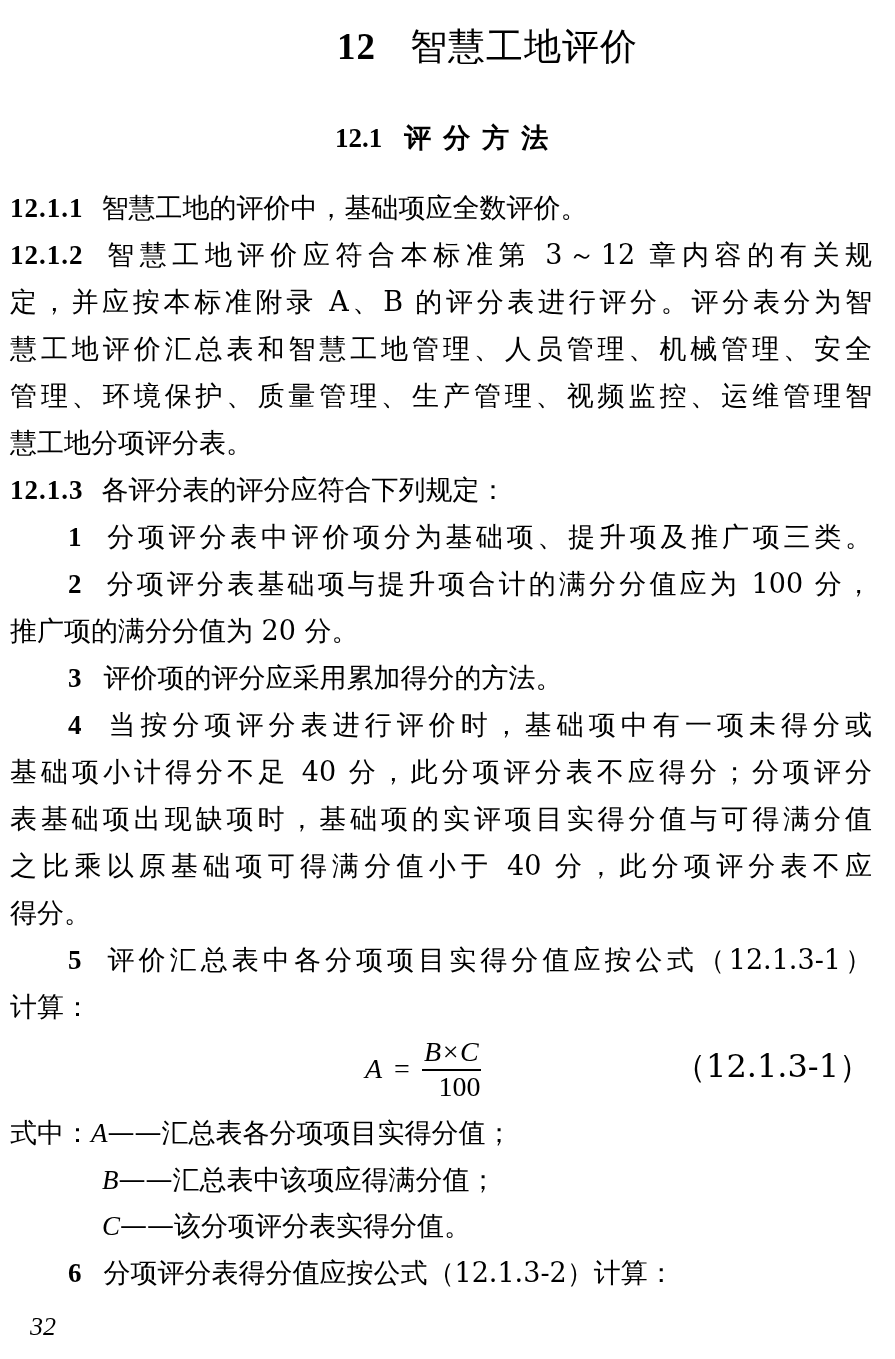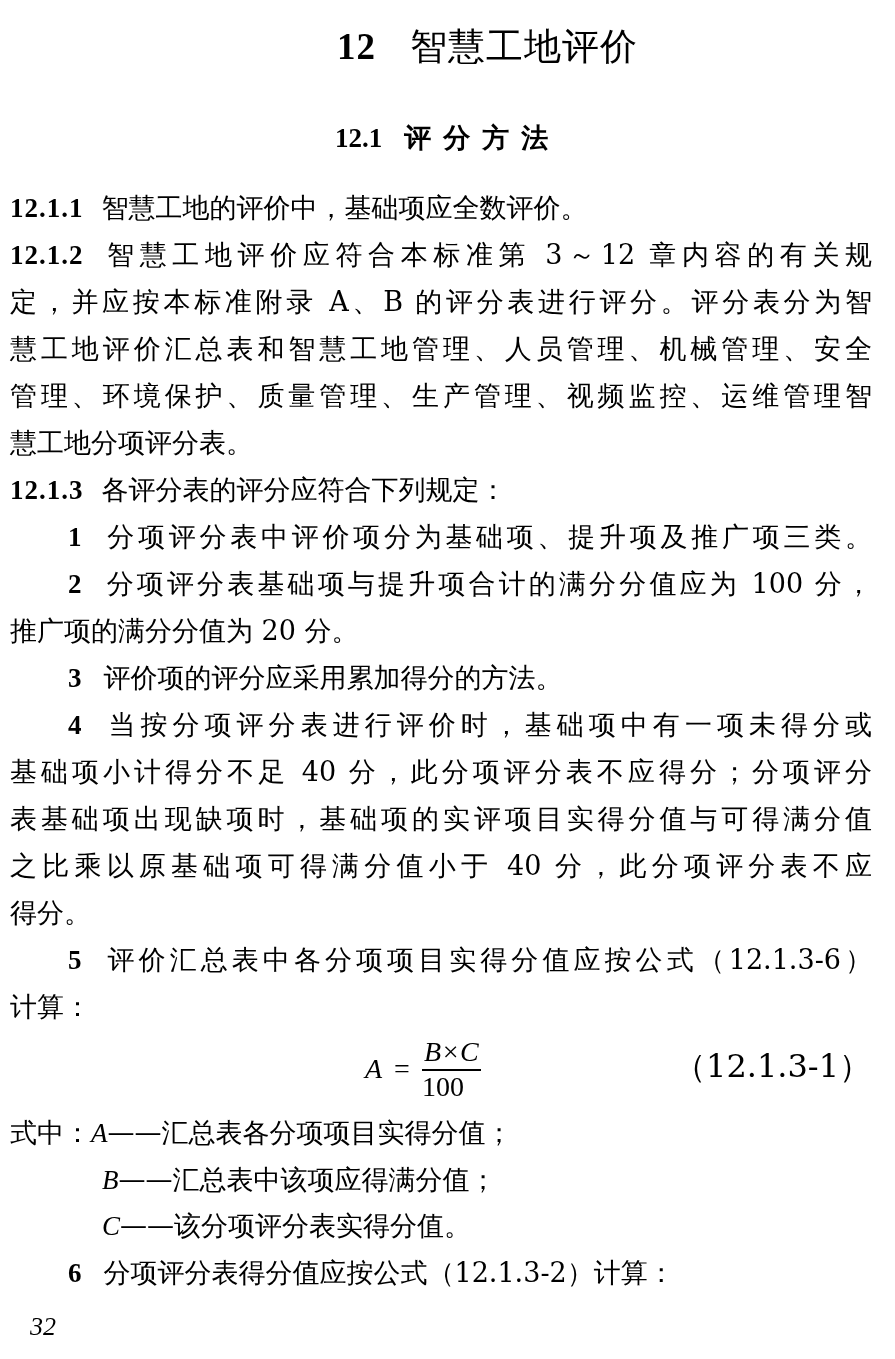--- a/index.html
+++ b/index.html
@@ -26,21 +26,21 @@
   .line.last { text-align-last: left; }
   .clause-num { font-family: "Liberation Serif", serif; font-weight: bold; margin-right: 18px; letter-spacing: 1px; }
   .item-num { font-family: "Liberation Serif", serif; font-weight: bold; margin-right: 22px; }
   .indent { left: 68px; width: 804px; }
   .formula {
     position: absolute; top: 1034px; left: 365px; height: 70px; font-size: 28px;
     display: flex; align-items: center; font-family: "Liberation Serif", serif;
   }
   .formula .var { font-style: italic; }
   .formula .eq { margin: 0 12px; }
-  .frac { display: inline-flex; flex-direction: column; align-items: flex-start; }
+  .frac { display: inline-flex; flex-direction: column; align-items: flex-end; }
   .frac .numer { border-bottom: 2px solid #000; padding: 0 2px 1px; line-height: 32px; }
   .frac .denom { line-height: 32px; }
   .formula-label { position: absolute; top: 1046px; right: 24px; font-size: 32px; line-height: 40px; }
   .where-line { position: absolute; font-size: 27px; line-height: 40px; white-space: nowrap; }
   .where-line .sym { font-style: italic; font-family: "Liberation Serif", serif; }
   .page-number {
     position: absolute; left: 30px; top: 1312px; font-size: 26px; font-style: italic;
     font-family: "Liberation Serif", serif;
   }
 </style>
@@ -88,21 +88,21 @@
 
   <div class="line indent" style="top:705px">
     <span class="item-num">4</span><span>当按分项评分表进行评价时，基础项中有一项未得分或</span>
   </div>
   <div class="line" style="top:752px">基础项小计得分不足 40 分，此分项评分表不应得分；分项评分</div>
   <div class="line" style="top:799px">表基础项出现缺项时，基础项的实评项目实得分值与可得满分值</div>
   <div class="line" style="top:846px">之比乘以原基础项可得满分值小于 40 分，此分项评分表不应</div>
   <div class="line last" style="top:893px">得分。</div>
 
   <div class="line indent" style="top:940px">
-    <span class="item-num">5</span><span>评价汇总表中各分项项目实得分值应按公式（12.1.3-6）</span>
+    <span class="item-num">5</span><span>评价汇总表中各分项项目实得分值应按公式（12.1.3-1）</span>
   </div>
   <div class="line last" style="top:987px">计算：</div>
 
   <div class="formula">
     <span class="var">A</span>
     <span class="eq">=</span>
     <span class="frac">
       <span class="numer var">B×C</span>
       <span class="denom">100</span>
     </span>

